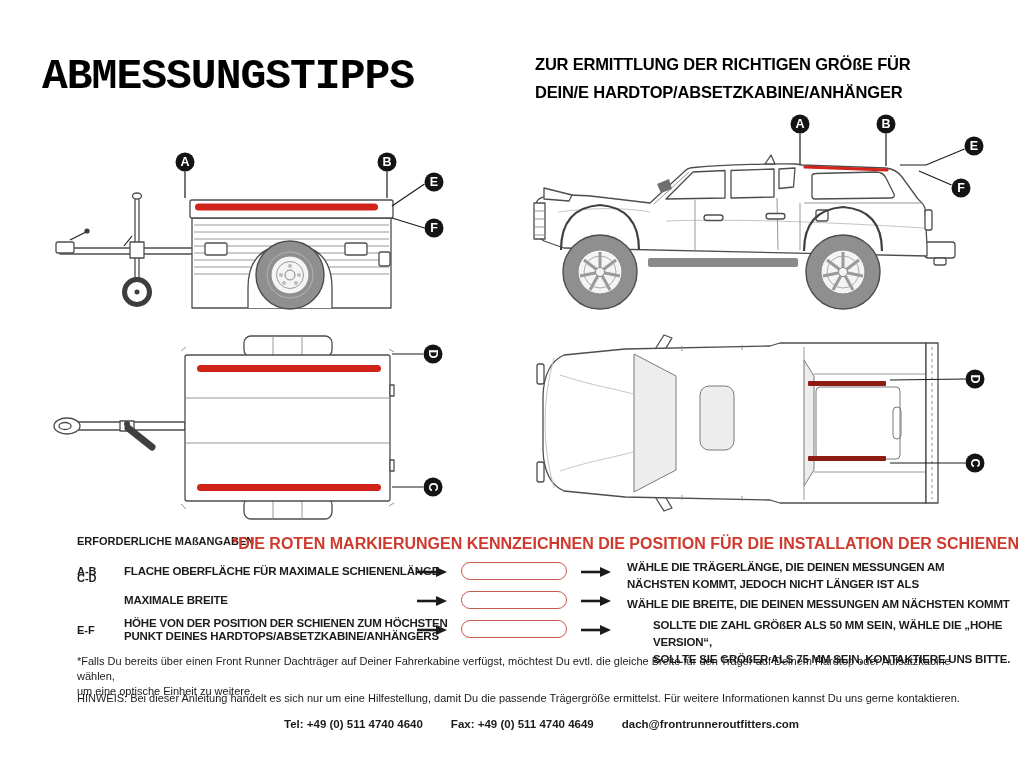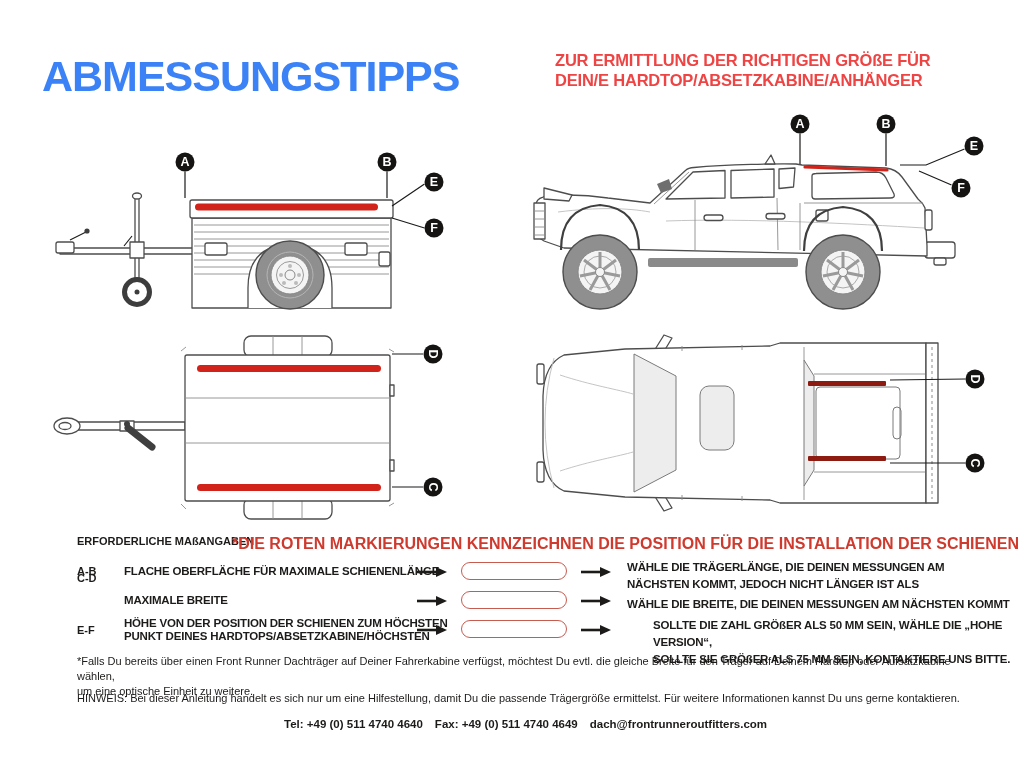--- a/index.html
+++ b/index.html
@@ -3,30 +3,30 @@
 <meta charset="utf-8">
 <style>
   :root{
     --stripe-red:#d2231a; --stripe-dark-red:#8e1b12; --note-red:#cf3a2e;
     --field-red:#c65b50; --ink:#1d1b1a;
   }
   html,body{margin:0;padding:0}
   body{width:1024px;height:768px;position:relative;background:#fff;overflow:hidden;
        font-family:"Liberation Sans",sans-serif;color:var(--ink);}
   .abs{position:absolute}
-  #title{left:42px;top:52px;font-family:Liberation Sans, sans-serif;font-weight:bold;
-         font-size:43px;letter-spacing:-1px;color:#3b82f6}
-  #subtitle{left:555px;top:50px;font-weight:bold;font-size:16.5px;line-height:20px;
-            letter-spacing:-0.2px;white-space:pre-line;color:#ef4444}
+  #title{left:42px;top:52px;font-family:Liberation Mono, monospace;font-weight:bold;
+         font-size:43px;letter-spacing:-1px;color:#000000}
+  #subtitle{left:535px;top:50px;font-weight:bold;font-size:16.5px;line-height:28px;
+            letter-spacing:-0.2px;white-space:pre-line;color:#000000}
   .lbl{font-weight:bold;font-size:11px}
   .desc{font-weight:bold;font-size:11.5px;letter-spacing:-0.2px;line-height:13px;white-space:pre-line}
   .instr{font-weight:bold;font-size:11.5px;letter-spacing:-0.2px;line-height:17px;white-space:pre-line}
   .note-red{color:var(--note-red)}
   .fine{font-size:11px;line-height:15px;white-space:pre-line;width:905px}
-  .contact{font-weight:bold;font-size:11.5px;display:flex;gap:12px}
+  .contact{font-weight:bold;font-size:11.5px;display:flex;gap:28px}
   input.field{position:absolute;width:88px;height:16px;border:1.3px solid var(--field-red);
               border-radius:10px;background:#fff;outline:none;padding:0 8px;
               font:bold 11px "Liberation Sans",sans-serif;color:var(--ink)}
   svg{position:absolute;overflow:visible}
   .ln{stroke:#1d1b1a;stroke-width:1.2;fill:none}
   .outline{stroke:#4d4d4d;stroke-width:1.3;fill:#fff;stroke-linejoin:round}
   .nofill{fill:none}
   .thin{stroke:#8c8c8c;stroke-width:0.9;fill:none}
   .lite{stroke:#bdbdbd;stroke-width:0.9;fill:none}
   .arch{stroke:#3f3f3f;stroke-width:2.2;fill:none}
@@ -291,21 +291,21 @@
 </svg>
 <input class="field" style="left: 461px; top: 591px;" type="text" value="">
 <svg class="abs" style="left:581px;top:595px" width="30" height="12" viewBox="0 0 30 12">
   <path d="M0,6 L20,6" stroke="#1d1b1a" stroke-width="2.6"></path>
     <polygon points="19,1 30,6 19,11" fill="#1d1b1a"></polygon>
 </svg>
 <div class="abs instr" style="left:627px;top:596px">WÄHLE DIE BREITE, DIE DEINEN MESSUNGEN AM NÄCHSTEN KOMMT</div>
 
 <div class="abs lbl" style="left:77px;top:624px">E-F</div>
 <div class="abs desc" style="left:124px;top:617px">HÖHE VON DER POSITION DER SCHIENEN ZUM HÖCHSTEN
-PUNKT DEINES HARDTOPS/ABSETZKABINE/HÖCHSTEN</div>
+PUNKT DEINES HARDTOPS/ABSETZKABINE/ANHÄNGERS</div>
 <svg class="abs" style="left:417px;top:624px" width="30" height="12" viewBox="0 0 30 12">
   <path d="M0,6 L20,6" stroke="#1d1b1a" stroke-width="2.6"></path>
     <polygon points="19,1 30,6 19,11" fill="#1d1b1a"></polygon>
 </svg>
 <input class="field" style="left: 461px; top: 620px;" type="text" value="">
 <svg class="abs" style="left:581px;top:624px" width="30" height="12" viewBox="0 0 30 12">
   <path d="M0,6 L20,6" stroke="#1d1b1a" stroke-width="2.6"></path>
     <polygon points="19,1 30,6 19,11" fill="#1d1b1a"></polygon>
 </svg>
 <div class="abs instr" style="left:653px;top:617px">SOLLTE DIE ZAHL GRÖßER ALS 50 MM SEIN, WÄHLE DIE „HOHE VERSION“,

